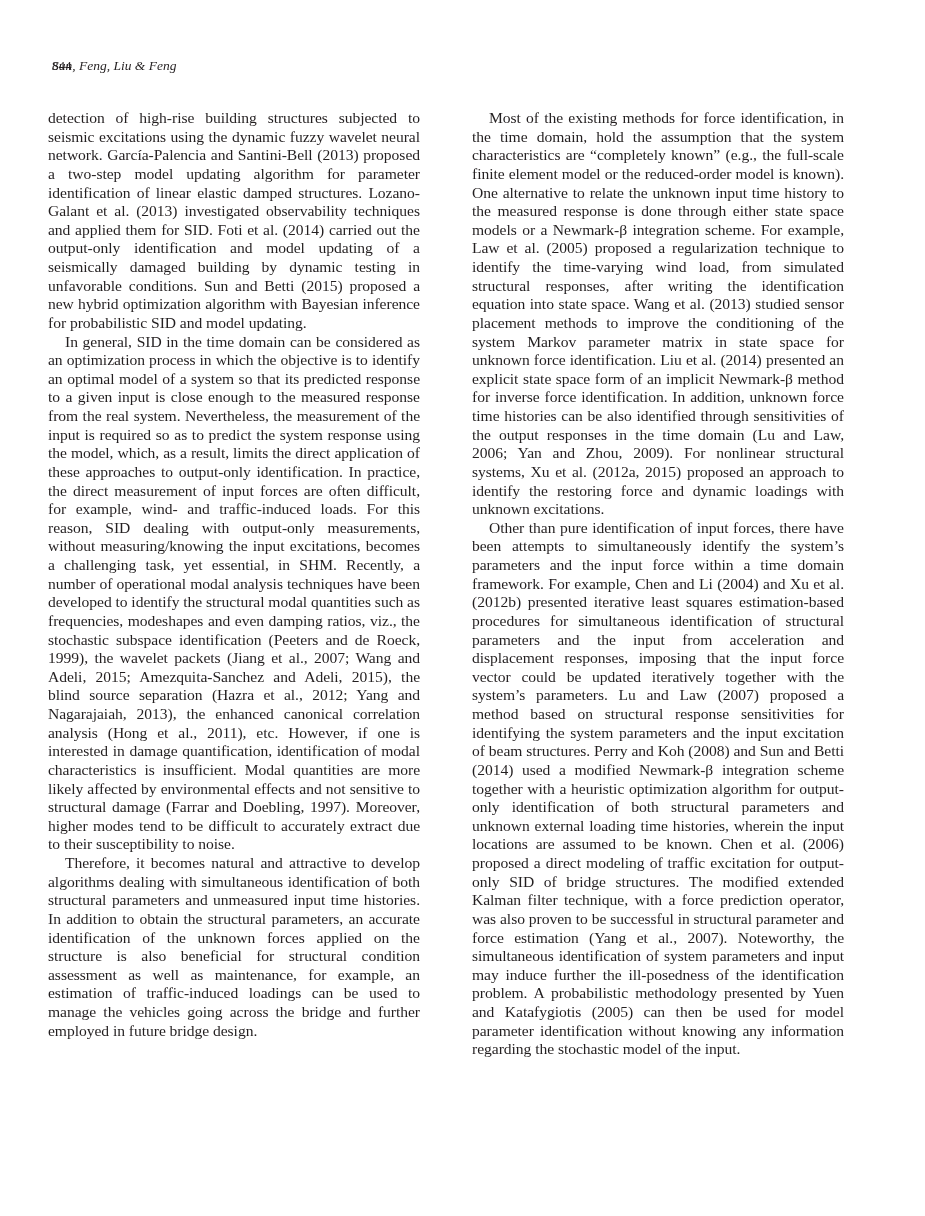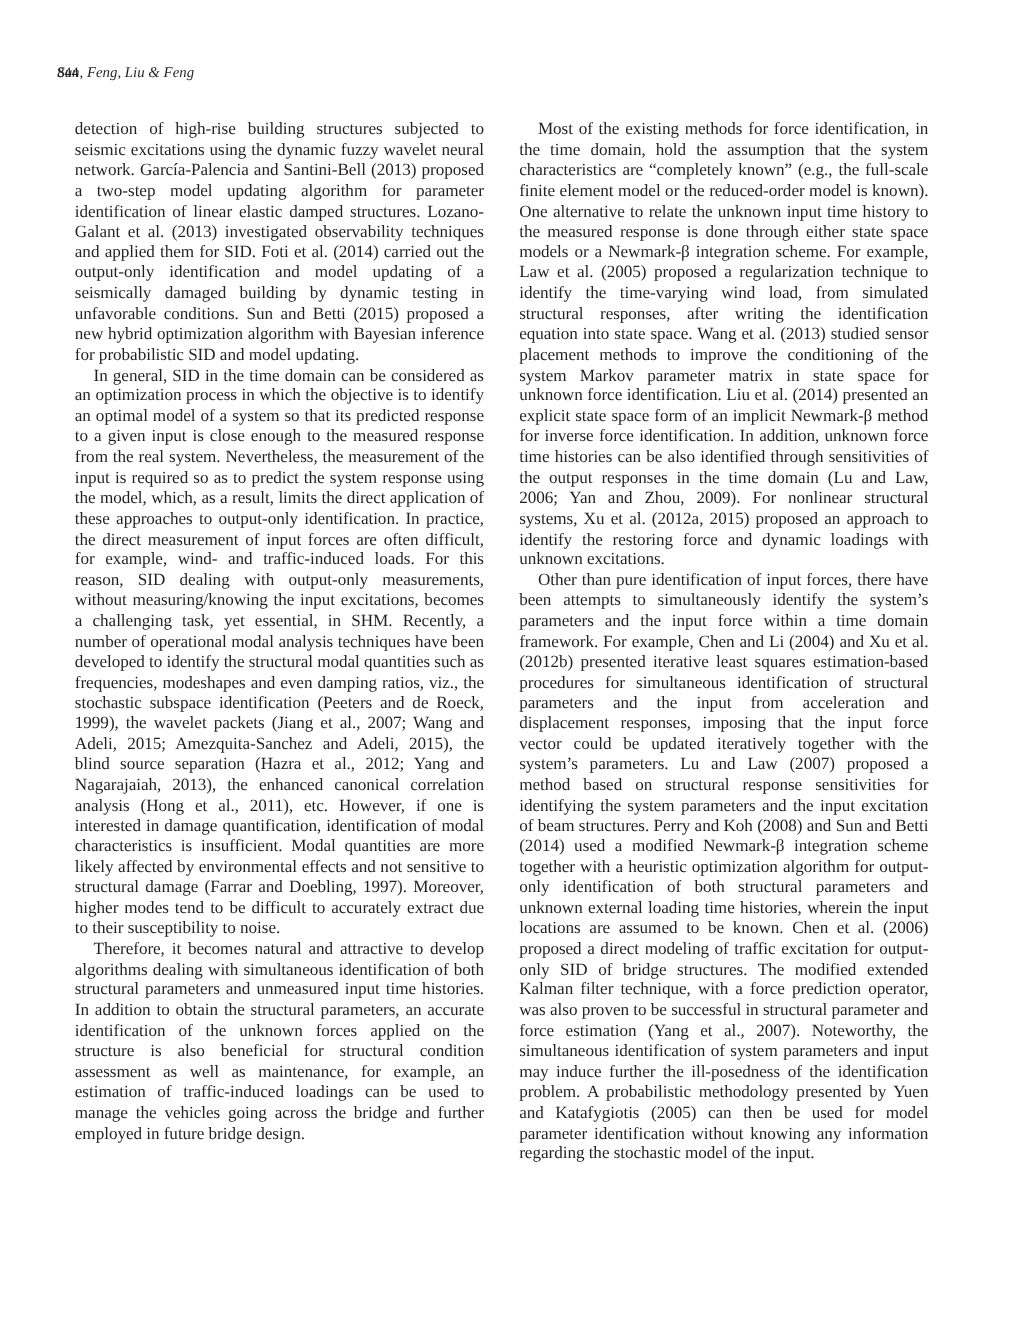--- a/index.html
+++ b/index.html
@@ -16,21 +16,21 @@
   .running-title {
     position: absolute; left: 0; right: 0; top: 0; text-align: left;
     font-style: italic; font-size: 13.5px;
   }
   .col {
     position: absolute; top: 109px; width: 372px;
     font-size: 15.6px; line-height: 18.62px;
     text-align: justify; hyphens: manual;
     letter-spacing: -0.05px;
   }
-  .col-left { left: 68px; }
+  .col-left { left: 48px; }
   .col-right { left: 472px; }
   .col p { margin: 0; text-indent: 0; }
   .col p.indent { text-indent: 17px; }
 </style>
 </head>
 <body>
 
 <div class="running-head">
   <span class="page-number">844</span>
   <span class="running-title">Sun, Feng, Liu &amp; Feng</span>

